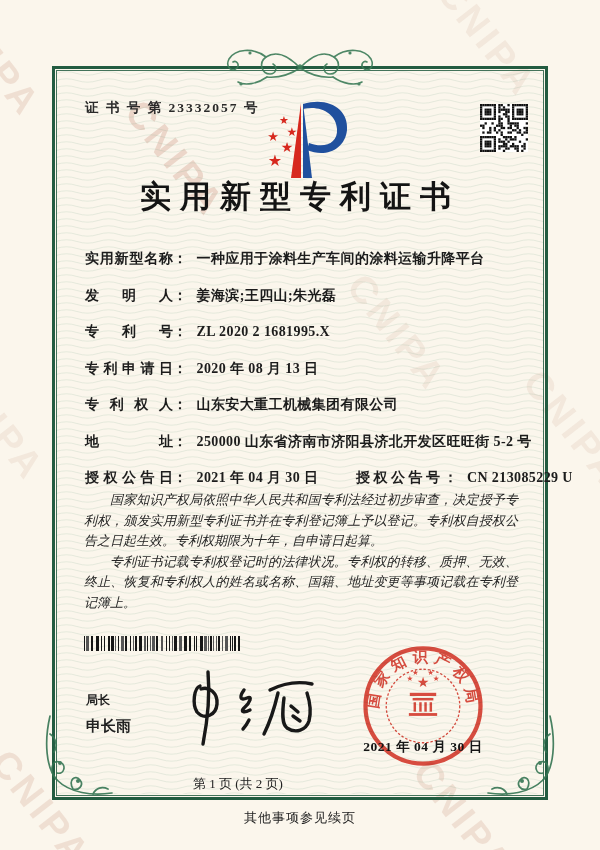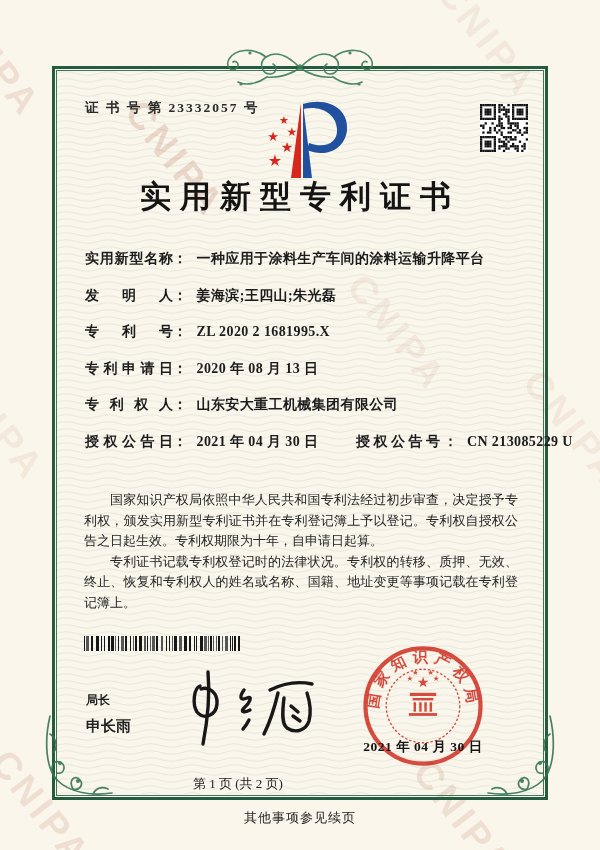--- a/index.html
+++ b/index.html
@@ -62,21 +62,21 @@
     text-align:justify;text-align-last:justify;
   }
   .fcolon{display:inline-block;vertical-align:top;}
   .fvalue{display:inline-block;vertical-align:top;margin-left:6px;letter-spacing:0.4px;}
   .pair2{margin-left:34px;}
   .flabel2{display:inline-block;letter-spacing:3.5px;}
 
   
   .paras{
     position:absolute;left:84px;top:490px;width:434px;z-index:4;
-    font-size:13px;line-height:20.5px;text-align:justify;color:#242424;
+    font-size:13px;line-height:20.5px;text-align:justify;color:#242424;font-style:italic;
   }
   .paras p{margin:0;text-indent:2em;}
 
   
   .barcode{position:absolute;left:84px;top:636px;width:156px;height:15px;z-index:4;}
   .signer-title{position:absolute;left:86px;top:692px;z-index:4;font-size:12px;font-weight:bold;font-family:"Liberation Sans","DejaVu Sans",sans-serif;color:#222;}
   .signer-name{position:absolute;left:86px;top:717px;z-index:4;font-size:15px;font-weight:bold;font-family:"Liberation Sans","DejaVu Sans",sans-serif;color:#222;text-align:right;}
   .signature{position:absolute;left:170px;top:666px;width:158px;height:86px;z-index:5;}
   .seal{position:absolute;left:357px;top:640px;width:132px;height:132px;z-index:4;mix-blend-mode:multiply;}
   .seal-date{
@@ -398,20 +398,24 @@
     </div>
     <div class="frow">
       <span class="flabel">专利申请日</span><span class="fcolon">：</span>
       <span class="fvalue">2020 年 08 月 13 日</span>
     </div>
     <div class="frow">
       <span class="flabel">专利权人</span><span class="fcolon">：</span>
       <span class="fvalue">山东安大重工机械集团有限公司</span>
     </div>
     <div class="frow">
+      <span class="flabel">地址</span><span class="fcolon">：</span>
+      <span class="fvalue">250000 山东省济南市济阳县济北开发区旺旺街 5-2 号</span>
+    </div>
+    <div class="frow">
       <span class="flabel">授权公告日</span><span class="fcolon">：</span>
       <span class="fvalue">2021 年 04 月 30 日</span>
       <span class="pair2">
         <span class="flabel2">授权公告号</span><span class="fcolon">：</span>
         <span class="fvalue">CN 213085229 U</span>
       </span>
     </div>
   </div>
 
   <div class="paras">

